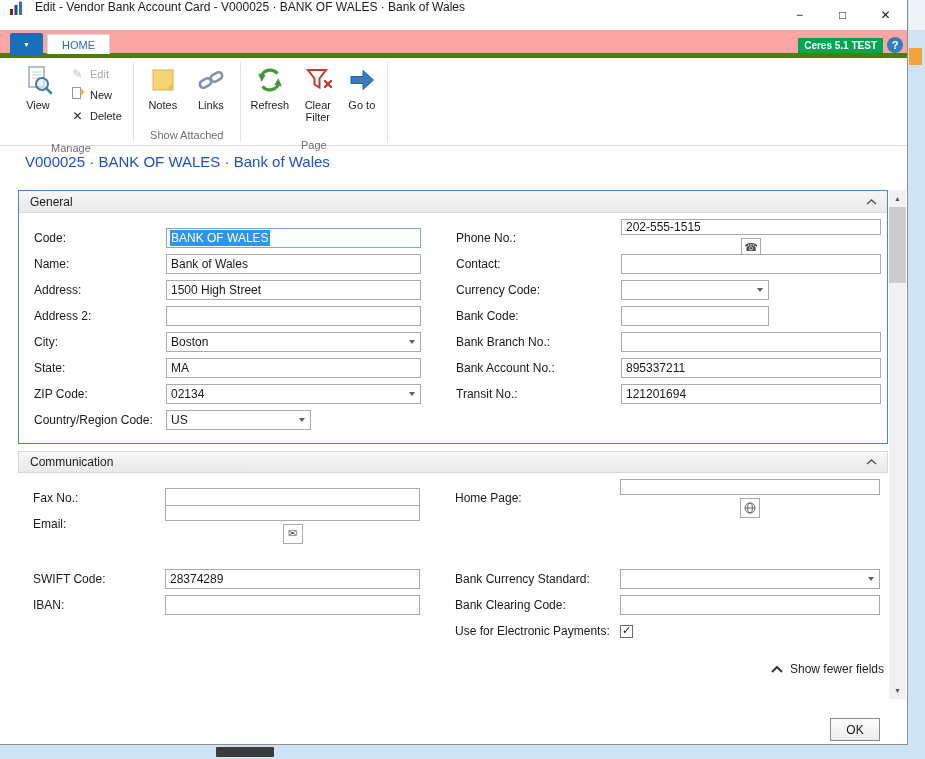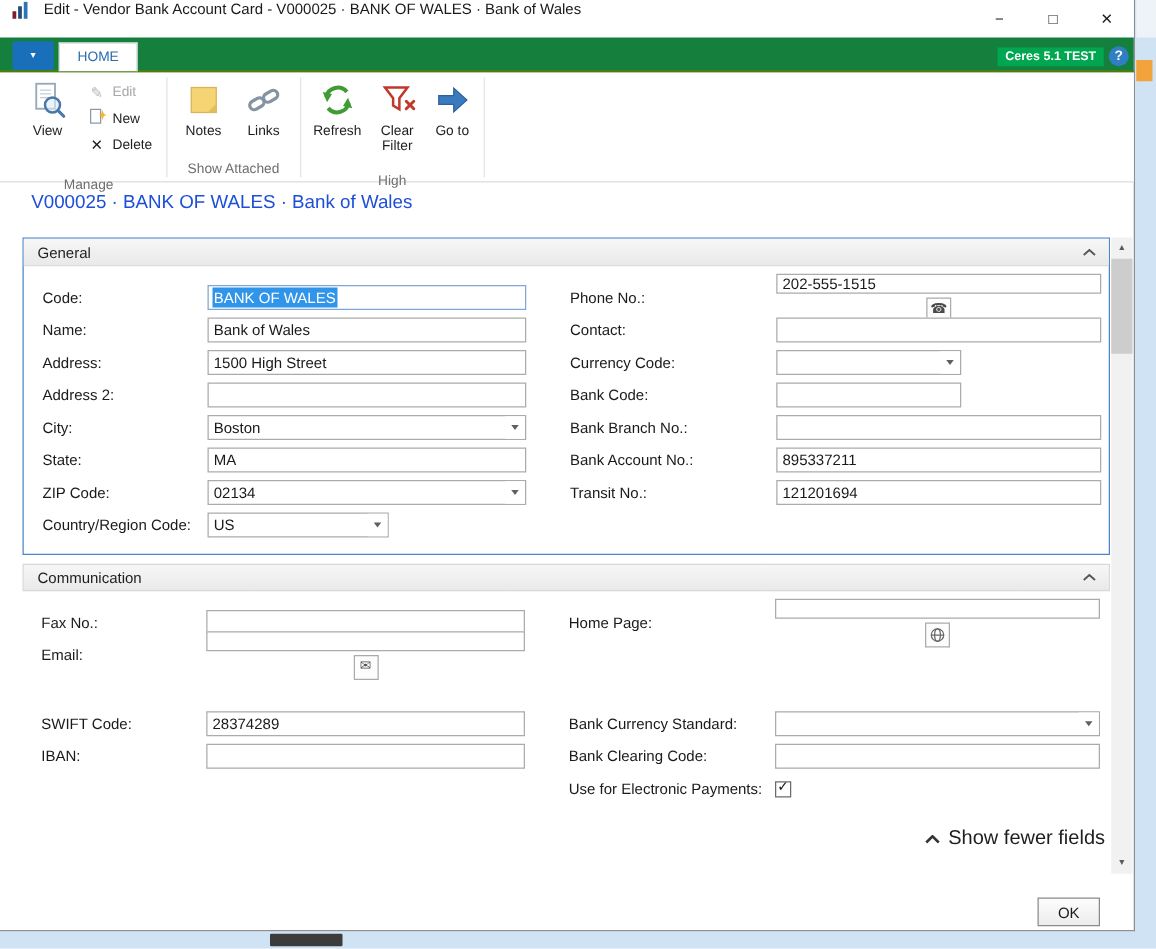--- a/index.html
+++ b/index.html
@@ -11,21 +11,21 @@
   .dialog{position:absolute;left:0;top:0;width:908px;height:745px;background:#fff;border-right:1px solid #8f8f8f;border-bottom:1px solid #8f8f8f;box-sizing:border-box;}
 
   
   .titlebar{position:absolute;left:0;top:0;right:0;height:30px;display:flex;background:#fff;}
   .appicon{margin-left:9px;display:flex;}
   .title-text{margin-left:10px;font-size:12px;white-space:nowrap;}
   .wincontrols{position:absolute;right:0;top:0;display:flex;height:30px;}
   .winbtn{width:43px;display:flex;align-items:center;justify-content:center;font-size:12px;color:#1a1a1a;cursor:default;}
 
   
-  .tabrow{position:absolute;left:0;top:30px;right:0;height:28px;background:#15803d;border-bottom:2px solid #4d7c0f;box-sizing:border-box;}
+  .tabrow{position:absolute;left:0;top:30px;right:0;height:28px;background:#fca5a5;border-bottom:5px solid #4d7c0f;box-sizing:border-box;}
   .appbtn{position:absolute;left:10px;top:3px;width:33px;height:23px;background:#1a6fba;color:#fff;display:flex;align-items:center;justify-content:center;font-size:7px;border-radius:2px;}
   .hometab{position:absolute;left:47px;top:4px;bottom:-1px;padding:0 14px;display:flex;align-items:center;background:#fff;border:1px solid #d9d9d9;border-bottom:none;color:#2a6dad;font-size:11px;z-index:2;}
   .badge{position:absolute;right:24px;top:8px;background:#00a650;color:#fff;font-size:10px;font-weight:bold;padding:2px 6px;line-height:11px;}
   .helpbtn{position:absolute;right:4px;top:7px;width:16px;height:16px;border-radius:50%;background:#2f7fc1;color:#fff;font-weight:bold;font-size:11px;display:flex;align-items:center;justify-content:center;}
 
   
   .ribbon{position:absolute;left:0;top:58px;right:0;height:88px;background:#fff;border-bottom:1px solid #dcdcdc;display:flex;align-items:stretch;padding-left:14px;box-sizing:border-box;}
   .rgroup{display:flex;flex-direction:column;}
   .rbtns{flex:1;display:flex;align-items:flex-start;padding-top:3px;}
   .glabel{height:17px;text-align:center;font-size:11px;color:#6f6f6f;line-height:15px;margin-top:15px;}
@@ -66,21 +66,21 @@
   .carrow{position:absolute;right:1px;top:1px;bottom:1px;width:16px;display:flex;align-items:center;justify-content:center;background:#fff;}
   .tri{width:0;height:0;border-left:3.5px solid transparent;border-right:3.5px solid transparent;border-top:4px solid #5f5f5f;}
 
   .codebox{width:100%;height:20px;border:1px solid #7da7d8;box-sizing:border-box;display:flex;align-items:center;padding:0 3px;background:#fff;}
   .sel{background:#3095e8;color:#fff;padding:0 1px;font-size:12px;line-height:16px;}
 
   .iconbtn{width:20px;height:20px;box-sizing:border-box;border:1px solid #ababab;background:#fdfdfd;display:flex;align-items:center;justify-content:center;font-size:11px;color:#4a4a4a;padding:0;line-height:1;}
   .checkbox{width:13px;height:13px;border:1px solid #6b6b6b;display:inline-flex;align-items:center;justify-content:center;background:#fff;box-sizing:border-box;}
   .checkbox .mark{font-size:11px;line-height:1;color:#111;font-weight:bold;margin-top:-1px;}
 
-  .showfewer{display:flex;justify-content:flex-end;align-items:center;gap:7px;margin-top:8px;padding-right:4px;font-size:16px;color:#1e1e1e;cursor:default;}
+  .showfewer{display:flex;justify-content:flex-end;align-items:center;gap:7px;margin-top:8px;padding-right:4px;font-size:12px;color:#1e1e1e;cursor:default;}
 
   .okbtn{position:absolute;right:27px;top:718px;width:50px;height:23px;border:1px solid #8a8a8a;background:linear-gradient(#fdfdfd,#ececec);font-size:12px;display:flex;align-items:center;justify-content:center;box-sizing:border-box;}
 
   
   .scrollbar{position:absolute;left:889px;top:190px;width:17px;height:509px;background:#f1f1f1;}
   .sb-up,.sb-down{position:absolute;left:0;right:0;height:17px;display:flex;align-items:center;justify-content:center;font-size:7px;color:#5a5a5a;}
   .sb-up{top:0;}
   .sb-down{bottom:0;}
   .sb-thumb{position:absolute;top:17px;left:0;right:0;height:76px;background:#cdcdcd;}
 </style>
@@ -214,21 +214,21 @@
             </svg>
             <span class="blabel">Clear Filter</span>
           </div>
           <div class="lgbtn" style="width:38px">
             <svg class="icon32" viewBox="0 0 32 32">
               <path d="M5 12.5 H17 V6.5 L27.5 16 L17 25.5 V19.5 H5 Z" fill="#3a7bbf" stroke="#2d619b" stroke-width="1"></path>
             </svg>
             <span class="blabel">Go to</span>
           </div>
         </div>
-        <div class="glabel">High</div>
+        <div class="glabel">Page</div>
       </div>
 
       <div class="vsep"></div>
     </div>
 
     <div class="pagetitle">V000025 · BANK OF WALES · Bank of Wales</div>
 
     <div class="content">
 
       <div class="sec general">

